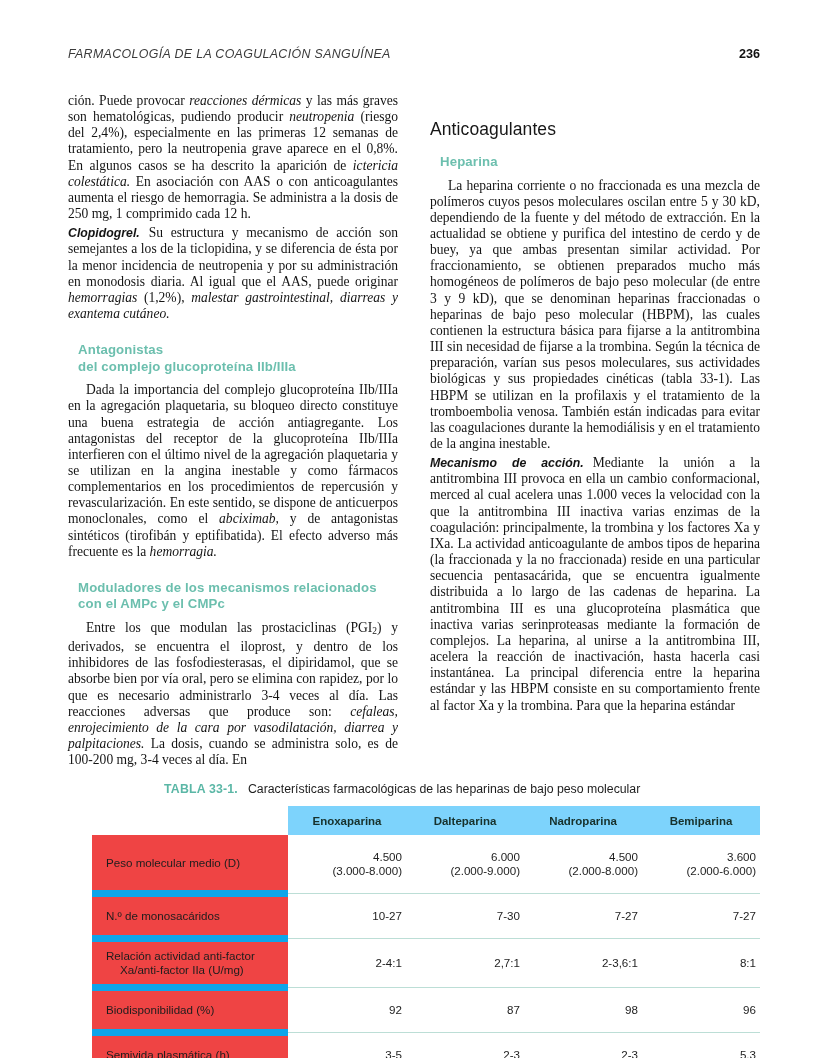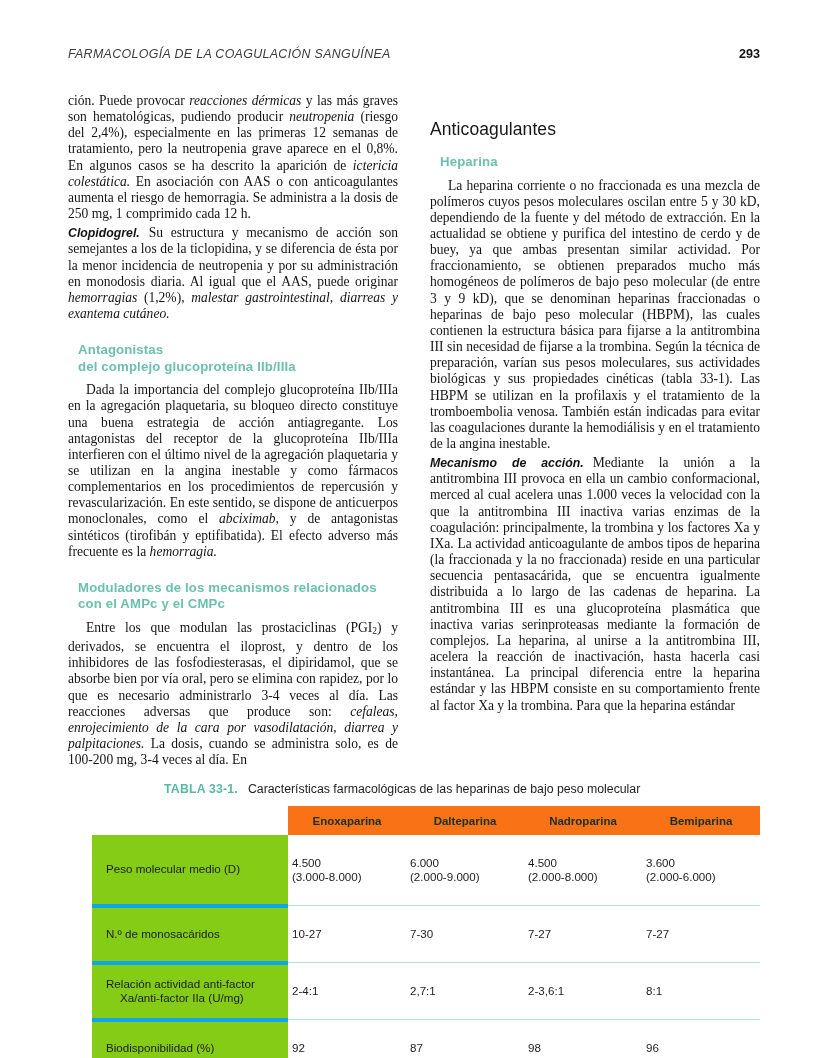--- a/index.html
+++ b/index.html
@@ -134,43 +134,43 @@
     font-family: "Liberation Sans", sans-serif;
     font-size: 11.6px;
     color: #1d1d1d;
   }
   table.data th,
   table.data td {
     padding: 0;
     vertical-align: middle;
   }
   table.data thead th {
-    background: #f97316;
+    background: #7dd3fc;
     color: #17312c;
     font-weight: bold;
     font-size: 11.5px;
     height: 29px;
     text-align: center;
   }
   table.data thead th.corner {
     background: #ffffff;
   }
   table.data tbody th.rowlab {
-    background: #84cc16;
+    background: #ef4444;
     text-align: left;
     font-weight: normal;
     padding: 7px 10px 7px 14px;
     line-height: 14px;
-    border-bottom: 4px solid #0ea5e9;
+    border-bottom: 7px solid #0ea5e9;
   }
   table.data tbody td {
-    text-align: left;
+    text-align: right;
     line-height: 14px;
     border-bottom: 1px solid #bcded6;
-    padding: 21px 4px;
+    padding: 15px 4px;
   }
   table.data tbody tr:last-child td {
     border-bottom: 1px solid #22c55e;
   }
   .cell-sub { display: block; }
   .rowlab-indent { display: block; padding-left: 14px; }
   .vert-credit-wrap {
     position: absolute;
     left: 52px;
     top: 992px;
@@ -178,21 +178,21 @@
     width: 0;
   }
 </style>
 </head>
 <body>
 
 <div class="page">
 
   <div class="running-head">
     <div class="rh-title">FARMACOLOGÍA DE LA COAGULACIÓN SANGUÍNEA</div>
-    <div class="rh-page">293</div>
+    <div class="rh-page">236</div>
   </div>
 
   <div class="columns">
 
     <div class="col">
 
       <p class="body noindent"><span>ción. Puede provocar </span><span class="it">reacciones dérmicas</span><span> y las más graves son hematológicas, pudiendo producir </span><span class="it">neutropenia</span><span> (riesgo del 2,4%), especialmente en las primeras 12 semanas de tratamiento, pero la neutropenia grave aparece en el 0,8%. En algunos casos se ha descrito la aparición de </span><span class="it">ictericia colestática.</span><span> En asociación con AAS o con anticoagulantes aumenta el riesgo de hemorragia. Se administra a la dosis de 250 mg, 1 comprimido cada 12 h.</span></p>
 
       <div class="sp-para"></div>
 

